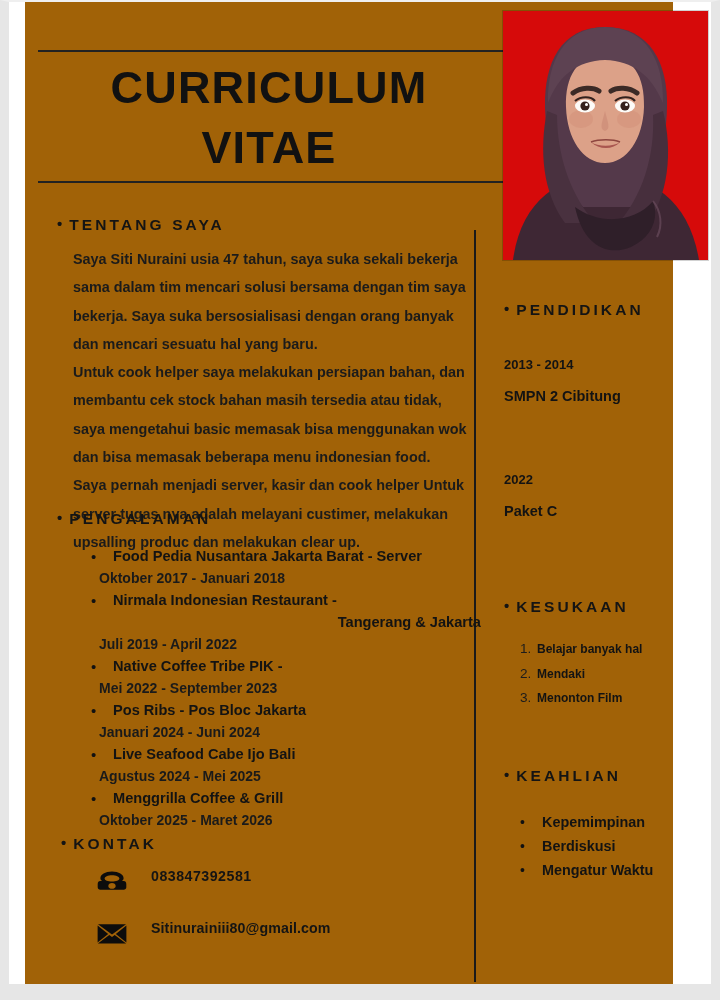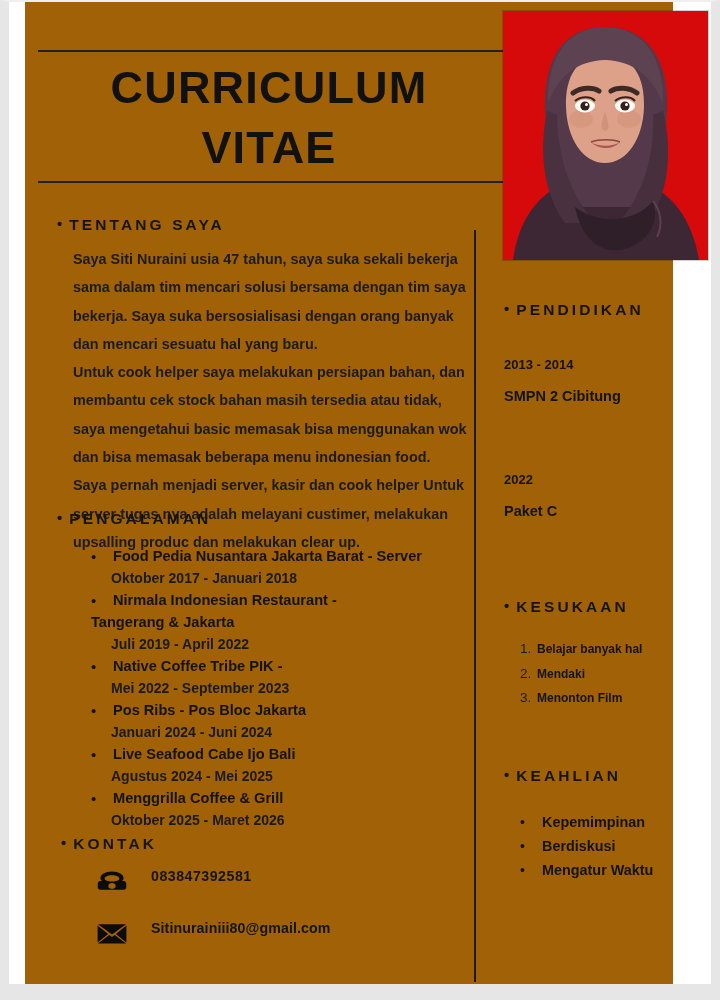--- a/index.html
+++ b/index.html
@@ -146,23 +146,24 @@
     font-size: 14.6px;
     font-weight: bold;
     color: #131313;
     line-height: 22px;
   }
   .exp-sub {
     font-size: 14.6px;
     font-weight: bold;
     color: #131313;
     line-height: 22px;
+    text-align: right;
   }
   .exp-date {
-    margin-left: 20px;
+    margin-left: 8px;
     font-size: 14px;
     font-weight: bold;
     color: #1a1a1a;
     line-height: 22px;
   }
   .exp-date.ind { }
 
   .kontak-head { position: absolute; left: 36px; top: 833px; }
 
   .kontak-row {

